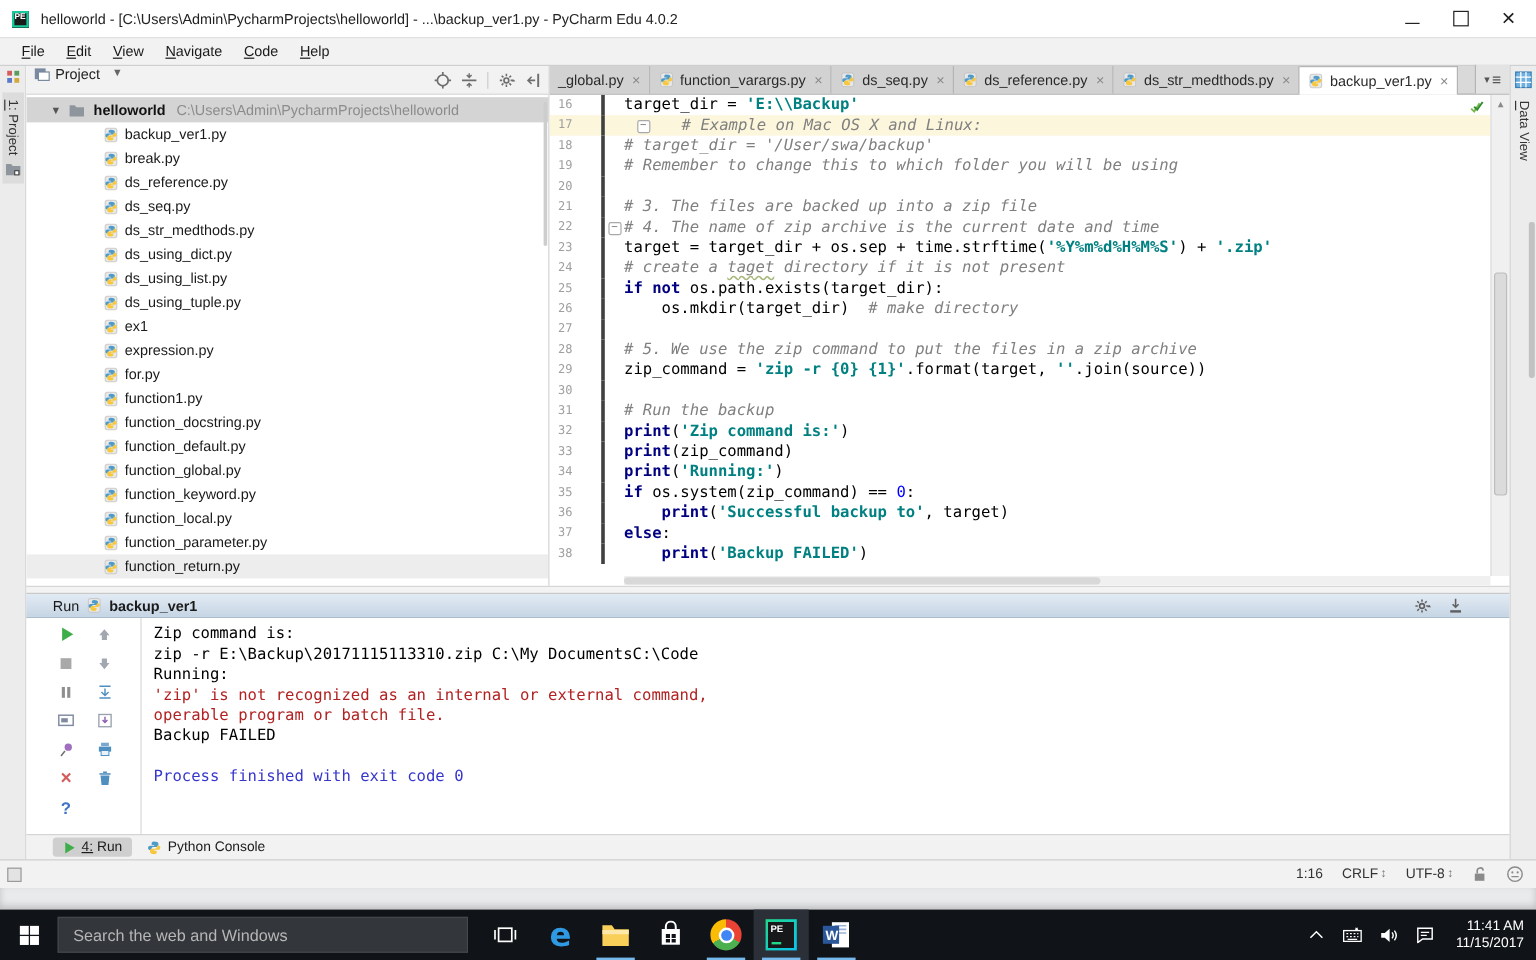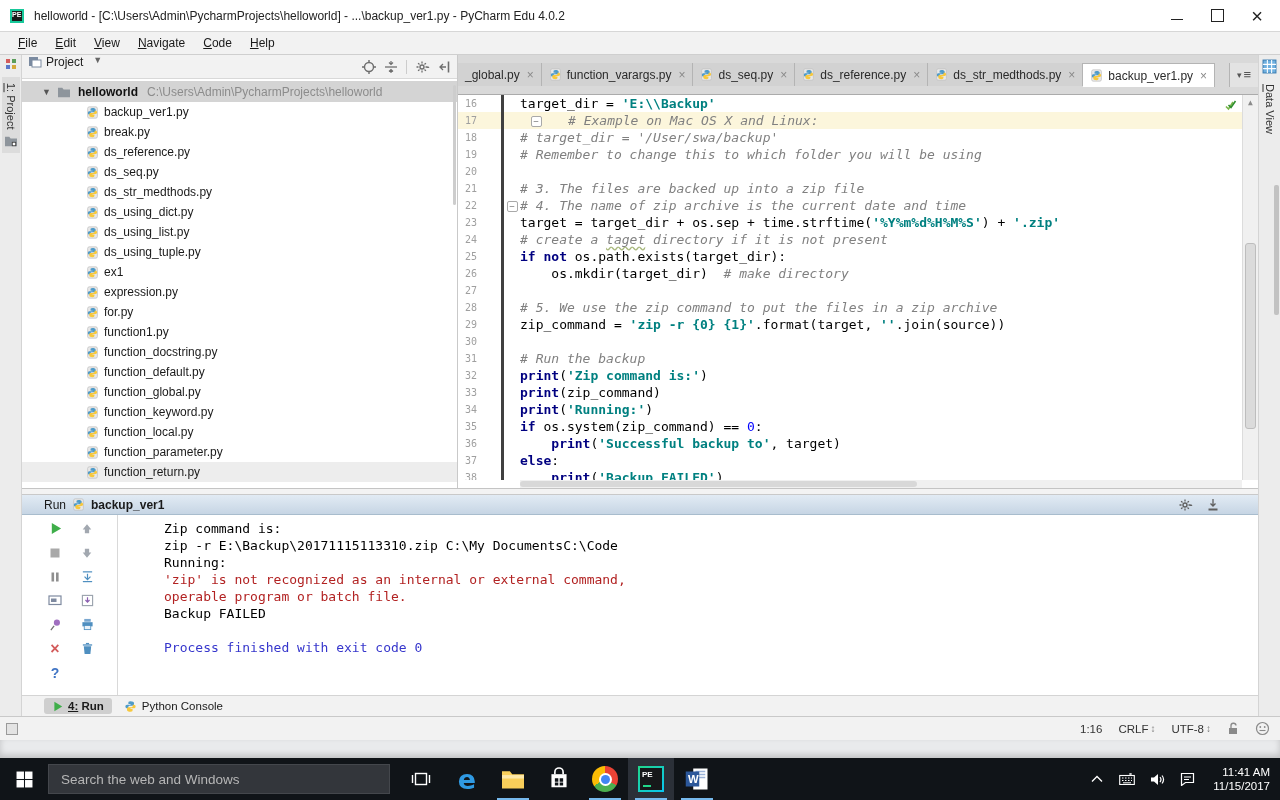--- a/index.html
+++ b/index.html
@@ -61,22 +61,22 @@
   .tree-item { height:20px; display:flex; align-items:center; gap:5px; padding-left:64px;
                font-size:12px; color:#1a1a1a; }
   .tree-item:last-child { background:#ededed; }
   .proj-scroll { position:absolute; right:1px; top:30px; width:3px; height:120px; background:#cdcdcd; border-radius:2px;}
 
   .pyicon { width:13px; height:13px; flex:none; }
   .foldericon { width:14px; height:12px; flex:none; }
 
   
   .editor-col { flex:1; display:flex; flex-direction:column; min-width:0; }
-  .tabbar { height:40px; background:#d9d9d9; border-bottom:1px solid #ababab;
-            display:flex; align-items:center; }
+  .tabbar { height:24px; background:#d9d9d9; border-bottom:1px solid #ababab;
+            display:flex; align-items:flex-end; }
   .tab { height:23px; display:flex; align-items:center; gap:5px; padding:0 7px;
          font-size:12px; color:#2a2a2a; background:#d2d2d2; border-right:1px solid #b4b4b4;
          white-space:nowrap; }
   .tab.active { background:#ffffff; border-top:1px solid #b4b4b4; height:24px; margin-bottom:-1px; }
   .tab .pyicon { display:none; }
   .tab .pyicon.show { display:block; }
   .tab-close { color:#8a8a8a; font-size:12px; margin-left:2px; }
   .tab-close::before { content:"×"; }
   .tab-extra { margin-left:auto; display:flex; align-items:center; height:24px; }
   .tab-dd { border-left:1px solid #b4b4b4; height:100%; padding:0 7px; display:flex;
@@ -127,31 +127,31 @@
   .run-toolbar { width:96px; flex:none; display:flex; gap:10px; padding:6px 0 0 22px;
                  border-right:1px solid #d9d9d9; }
   .rt-col { display:flex; flex-direction:column; gap:9px; align-items:center; width:22px; }
   .rt-col .ticon { width:15px; height:15px; display:flex; align-items:center; justify-content:center; }
   .ticon.close { color:#d35b5b; font-weight:bold; font-size:16px; }
   .ticon.close::before { content:"×"; }
   .ticon.help { color:#3f74c4; font-weight:bold; font-size:14px; }
   .ticon.help::before { content:"?"; }
   .run-output { flex:1; font-family:"DejaVu Sans Mono", monospace; font-size:13px;
                 padding:5px 0 0 10px; overflow:hidden; }
-  .run-output .oline { height:17px; line-height:17px; white-space:pre;margin-left:36px; }
+  .run-output .oline { height:17px; line-height:17px; white-space:pre; }
   .run-output .plain { color:#000; }
   .run-output .error { color:#b22222; }
   .run-output .info  { color:#3636cc; }
 
   
   .bottombar { height:21px; background:#f2f2f2; border-top:1px solid #d4d4d4;
                display:flex; align-items:center; padding-left:22px; gap:4px; }
   .bb-tab { display:flex; align-items:center; gap:5px; font-size:11.5px; color:#1a1a1a;
             padding:2px 8px; border-radius:3px; }
-  .bb-tab.active { background:#cfcfcf;font-weight:bold; }
+  .bb-tab.active { background:#cfcfcf; }
   .bb-label { display:inline-block; }
   .bb-label::first-letter { text-decoration:underline; }
 
   
   .statusbar { height:24px; background:#f2f2f2; border-top:1px solid #c9c9c9;
                display:flex; align-items:center; padding:0 10px 0 6px; font-size:11.5px; color:#333; }
   .sb-square { width:12px; height:12px; border:1px solid #9a9a9a; background:#e3e3e3; }
   .sb-right { margin-left:auto; display:flex; align-items:center; gap:16px; }
   .sb-item { display:flex; align-items:center; gap:2px; }
   .updown::after { content:"↕"; color:#777; font-size:10px; }

